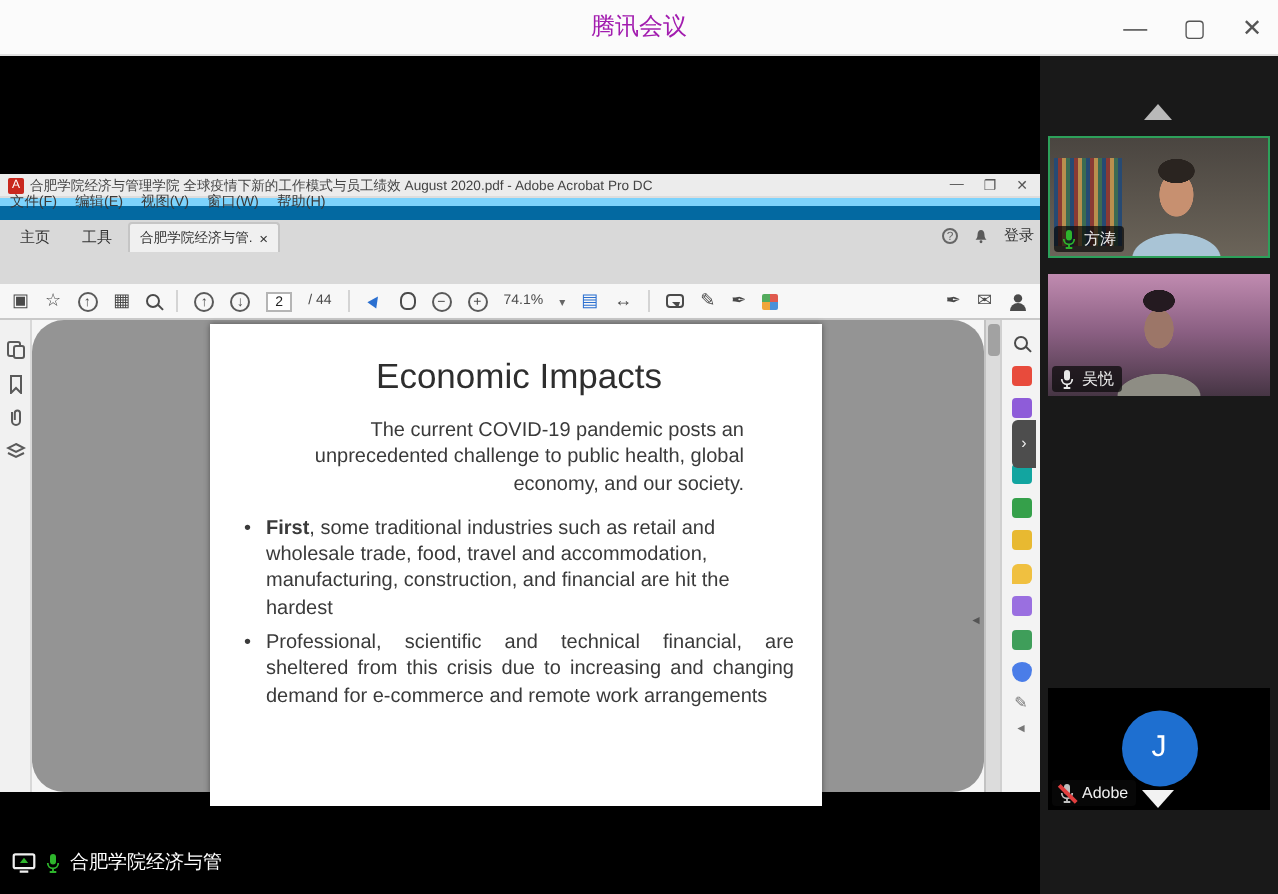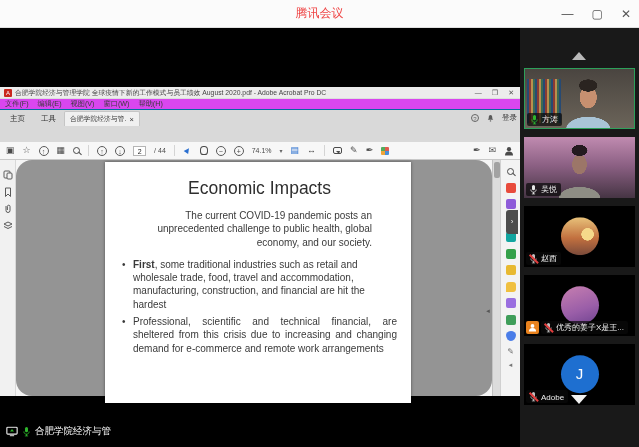--- a/index.html
+++ b/index.html
@@ -1,29 +1,29 @@
 <!DOCTYPE html>
 <html><head>
 <meta charset="utf-8">
 <style>
   html,body{margin:0;padding:0;background:#222;}
   *{box-sizing:border-box;font-family:"Liberation Sans",sans-serif;}
   .app{position:relative;width:639px;height:447px;background:#000;overflow:hidden;}
   
   .mtitle{position:absolute;left:0;top:0;width:639px;height:28px;background:#fbfbfb;border-bottom:1px solid #e0e0e0;display:flex;align-items:center;justify-content:center;}
-  .mtitle .t{font-size:12px;color:#ef4444;}
+  .mtitle .t{font-size:12px;color:#a21caf;}
   .winctl{position:absolute;right:8px;top:0;height:28px;display:flex;align-items:center;gap:18px;color:#555;font-size:12px;}
   .winctl span{cursor:default;}
   
   .acrobat{position:absolute;left:0;top:87px;width:520px;height:309px;display:flex;flex-direction:column;background:#f5f5f5;font-size:7.5px;color:#333;}
   .acb-title{height:12px;background:#ececec;display:flex;align-items:center;padding:0 4px;gap:3px;border-bottom:1px solid #ddd;}
   .acb-title .appico{width:8px;height:8px;background:#c9281e;border-radius:1px;color:#fff;font-size:6px;line-height:8px;text-align:center;flex:0 0 auto;}
   .acb-title .txt{font-size:6.8px;color:#444;white-space:nowrap;overflow:hidden;flex:1;}
   .acb-title .ctl{display:flex;gap:10px;font-size:7px;color:#555;padding-right:2px;}
-  .acb-menu{height:11px;background:#d946ef;display:flex;align-items:center;gap:9px;padding:0 5px;border-bottom:1px solid #0369a1;}
+  .acb-menu{height:11px;background:#7dd3fc;display:flex;align-items:center;gap:9px;padding:0 5px;border-bottom:7px solid #0369a1;}
   .acb-menu span{font-size:7.2px;color:#3a3a3a;}
   .acb-tabs{height:14px;background:#d9d9d9;display:flex;align-items:flex-end;padding:16px 2px;position:relative;}
   .acb-tabs .tab{font-size:7.5px;color:#333;padding:2px 8px;}
   .acb-tabs .doctab{background:#f0f0f0;border:1px solid #c5c5c5;border-bottom:none;border-radius:2px 2px 0 0;display:flex;align-items:center;gap:4px;padding:2px 5px;max-width:76px;}
   .acb-tabs .doctab .txt{font-size:6.8px;white-space:nowrap;overflow:hidden;}
   .acb-tabs .right{position:absolute;right:3px;top:2px;display:flex;align-items:center;gap:6px;}
   .qcirc{width:8px;height:8px;border:1px solid #666;border-radius:50%;font-size:6px;line-height:8px;text-align:center;color:#666;}
   .acb-toolbar{height:18px;background:#f7f7f7;border-bottom:1px solid #c9c9c9;display:flex;align-items:center;padding:0 6px;gap:8px;color:#4a4a4a;}
   .acb-toolbar .grp{display:flex;align-items:center;gap:8px;}
   .acb-toolbar .sep{width:1px;height:11px;background:#d4d4d4;}
@@ -75,21 +75,21 @@
       radial-gradient(ellipse 12px 16px at 50% 45%,#9c7668 60%,transparent 62%),
       radial-gradient(ellipse 30px 16px at 50% 100%,#8e8d84 68%,transparent 70%),
       linear-gradient(180deg,#c08bb0 0%,#8a5f82 48%,#463544 100%);background-repeat:no-repeat;}
   .t3{top:178px;}
   .t4{top:247px;}
   .t5{top:316px;}
   .avatar{position:absolute;left:50%;top:50%;transform:translate(-50%,-52%);width:38px;height:38px;border-radius:50%;}
   .av3{background:radial-gradient(circle at 70% 45%,#f5d98a 0 18%,transparent 19%),linear-gradient(180deg,#e8c27a 0%,#c2703f 55%,#7a4a3a 100%);}
   .av4{background:linear-gradient(160deg,#c77fb0 0%,#9a5ea8 60%,#6f4390 100%);}
   .av5{background:#1e6fd0;color:#fff;font-size:15px;display:flex;align-items:center;justify-content:center;}
-  .badge{position:absolute;left:2px;bottom:2px;background:rgba(10,10,10,.72);border-radius:2px;padding:1px 4px 1px 3px;display:flex;align-items:flex-end;gap:3px;color:#f0f0f0;font-size:8px;white-space:nowrap;max-width:104px;overflow:hidden;}
+  .badge{position:absolute;left:2px;bottom:2px;background:rgba(10,10,10,.72);border-radius:2px;padding:1px 4px 1px 3px;display:flex;align-items:center;gap:3px;color:#f0f0f0;font-size:8px;white-space:nowrap;max-width:104px;overflow:hidden;}
   .obadge{position:absolute;left:2px;bottom:2px;width:13px;height:13px;background:#e8821e;border-radius:2px;display:flex;align-items:center;justify-content:center;}
   .badge.shift{left:17px;}
   .micw{position:relative;width:9px;height:11px;flex:0 0 auto;display:inline-flex;}
   .micw svg{width:9px;height:11px;}
   .mic-green{color:#2eb52c;}.mic-white{color:#e8e8e8;}.mic-gray{color:#c0c0c0;}
   .muted::after{content:"";position:absolute;left:-1px;top:5px;width:12px;height:1.6px;background:#e03e3e;transform:rotate(45deg);transform-origin:center;}
   
   .statusbar{position:absolute;left:6px;top:425px;display:flex;align-items:center;gap:4px;color:#fff;font-size:9.5px;}
   .statusbar svg{display:block;}
 </style>
@@ -288,48 +288,21 @@
       <div class="badge">
         <span class="micw mic-white">
             <svg viewBox="0 0 12 14">
               <use href="#sym-mic"></use>
             </svg>
           </span>
         <span>吴悦</span>
       </div>
     </div>
 
-    <div class="tile t3">
-      <div class="avatar av3"></div>
-      <div class="badge">
-        <span class="micw mic-gray muted">
-            <svg viewBox="0 0 12 14">
-              <use href="#sym-mic"></use>
-            </svg>
-          </span>
-        <span>赵西</span>
-      </div>
-    </div>
-
-    <div class="tile t4">
-      <div class="avatar av4"></div>
-      <div class="obadge">
-        <svg width="9" height="9" viewBox="0 0 10 10" style="color:#fff">
-            <use href="#sym-person"></use>
-          </svg>
-      </div>
-      <div class="badge shift">
-        <span class="micw mic-gray muted">
-            <svg viewBox="0 0 12 14">
-              <use href="#sym-mic"></use>
-            </svg>
-          </span>
-        <span>优秀的姜子X是王...</span>
-      </div>
-    </div>
+
 
     <div class="tile t5">
       <div class="avatar av5">J</div>
       <div class="badge">
         <span class="micw mic-gray muted">
             <svg viewBox="0 0 12 14">
               <use href="#sym-mic"></use>
             </svg>
           </span>
         <span>Adobe</span>

